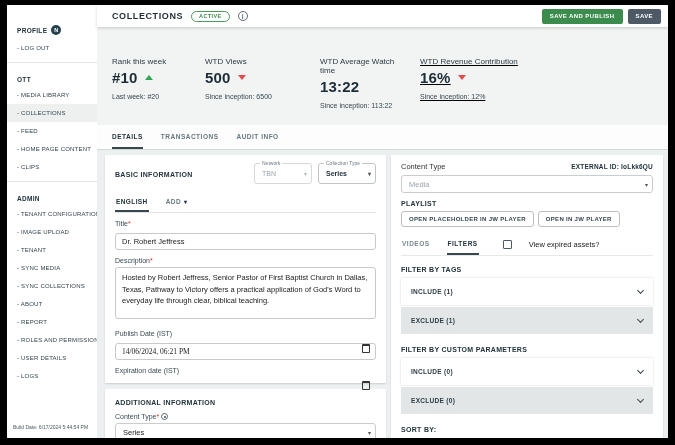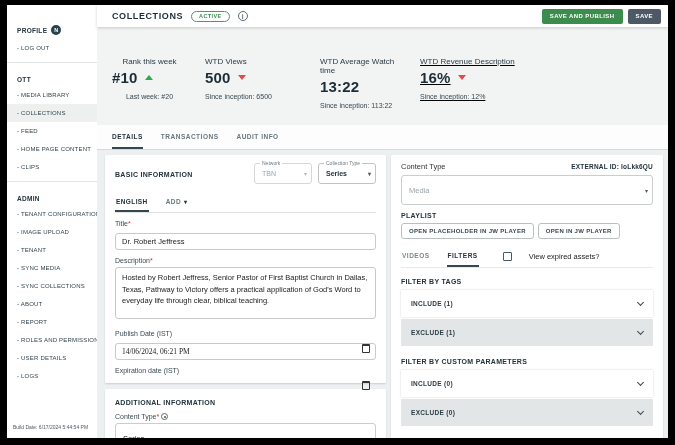--- a/index.html
+++ b/index.html
@@ -24,21 +24,21 @@
   .active-pill { margin-left:8px; border:1px solid #4c9b5e; color:#3e8e4d; border-radius:8px; font-size:5.5px; font-weight:bold; padding:1.5px 7px; letter-spacing:.4px; }
   .info-icon { margin-left:8px; width:10px; height:10px; border:1px solid #5a6a72; border-radius:50%; color:#5a6a72; font-size:6.5px; display:flex; align-items:center; justify-content:center; font-weight:bold; cursor:pointer; }
   .topbar-spacer { flex:1; }
   .btn { border:none; border-radius:2px; color:#fff; font-size:6px; font-weight:bold; letter-spacing:.4px; padding:4.5px 8px; cursor:pointer; font-family:inherit; }
   .btn-green { background:#3c8c4e; margin-right:5px; }
   .btn-slate { background:#4d5a66; }
 
   
   .stats { height:98px; background:#f2f4f4; display:flex; padding:30px 0 0 15px; gap:18px; }
   .stat { flex-shrink:0; }
-  .stat:nth-child(1){ width:75px;text-align:center; } .stat:nth-child(2){ width:97px; } .stat:nth-child(3){ width:82px; } .stat:nth-child(4){ width:99px;text-decoration:underline; }
+  .stat:nth-child(1){ width:75px; } .stat:nth-child(2){ width:97px; } .stat:nth-child(3){ width:82px; } .stat:nth-child(4){ width:99px;text-decoration:underline; }
   .stat-label { font-size:8px; color:#2b3a44; margin-bottom:3px; }
   .stat-value-row { display:flex; align-items:center; gap:7px; }
   .stat-value { font-size:15px; font-weight:bold; color:#1d2d38; letter-spacing:.2px; }
   .tri-up { width:0; height:0; border-left:4px solid transparent; border-right:4px solid transparent; border-bottom:5px solid #2fa84f; }
   .tri-down { width:0; height:0; border-left:4px solid transparent; border-right:4px solid transparent; border-top:5px solid #e14b4b; }
   .stat-sub { font-size:7px; color:#37474f; margin-top:7px; }
 
   
   .tabbar { height:25px; background:#fdfdfd; border-bottom:1px solid #d5d8d8; display:flex; align-items:stretch; padding-left:15px; gap:18px; }
   .tab { font-size:6.5px; font-weight:bold; letter-spacing:.5px; color:#66777f; display:flex; align-items:center; cursor:pointer; border-bottom:2px solid transparent; }
@@ -72,21 +72,21 @@
   .cal-icon { position:absolute; right:6px; top:4px; width:8px; height:9px; border:1px solid #333; border-top:2.5px solid #333; border-radius:1px; }
 
   .card-additional { flex:1; padding:8px 10px; min-height:80px; }
 
   
   .right-col { flex:1; min-width:0; }
   .card-right { height:340px; padding:7px 10px; display:flex; flex-direction:column; }
   .rp-row1 { display:flex; justify-content:space-between; align-items:center; margin-bottom:4px; }
   .rp-ct-label { font-size:7.5px; color:#333; }
   .rp-ext { font-size:6.5px; font-weight:bold; color:#22333d; letter-spacing:.2px; }
-  .select { position:relative; border:1px solid #c9cdcd; border-radius:3px; height:30px; display:flex; align-items:center; padding:0 16px 0 7px; font-size:7.5px; color:#222; cursor:pointer; background:#fff;text-align:center; }
+  .select { position:relative; border:1px solid #c9cdcd; border-radius:3px; height:18px; display:flex; align-items:center; padding:0 16px 0 7px; font-size:7.5px; color:#222; cursor:pointer; background:#fff;text-align:center; }
   .select.disabled { color:#9aa5ab; }
   .rp-playlist { font-size:7px; font-weight:bold; color:#22333d; letter-spacing:.3px; margin:7px 0 4px; }
   .rp-btns { display:flex; gap:4px; }
   .outline-btn { border:1px solid #b9bfbf; background:#fff; border-radius:3px; font-size:6px; font-weight:bold; color:#37474f; letter-spacing:.3px; padding:4px 7px; cursor:pointer; font-family:inherit; }
   .rp-tabs { display:flex; align-items:center; gap:16px; margin-top:7px; border-bottom:1px solid #e6e9e9; }
   .rp-tab { font-size:6.5px; font-weight:bold; letter-spacing:.5px; color:#78888f; padding:6px 1px; border-bottom:2px solid transparent; cursor:pointer; }
   .rp-tab.active { color:#22333d; border-bottom-color:#37474f; }
   .chk-row { display:flex; align-items:center; gap:17px; margin-left:8px; }
   .chk { width:9px; height:9px; border:1.4px solid #4a5a64; border-radius:1px; background:#fff; appearance:none; cursor:pointer; margin:0; }
   .chk-label { font-size:7.5px; color:#222; }
@@ -160,21 +160,21 @@
         <div class="stat-sub">Since inception: 6500</div>
       </div>
       <div class="stat">
         <div class="stat-label">WTD Average Watch time</div>
         <div class="stat-value-row">
           <span class="stat-value">13:22</span>
         </div>
         <div class="stat-sub">Since inception: 113:22</div>
       </div>
       <div class="stat">
-        <div class="stat-label">WTD Revenue Description</div>
+        <div class="stat-label">WTD Revenue Contribution</div>
         <div class="stat-value-row">
           <span class="stat-value">16%</span>
           <span class="tri-down"></span>
         </div>
         <div class="stat-sub">Since inception: 12%</div>
       </div>
     </div>
 
     <div class="tabbar">
       <div class="tab active">DETAILS</div>

